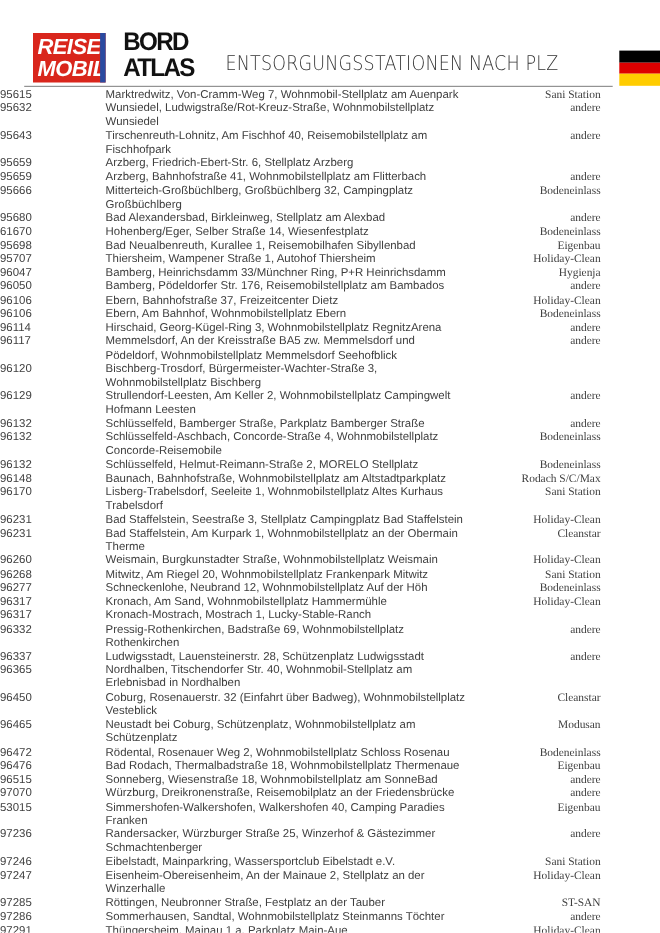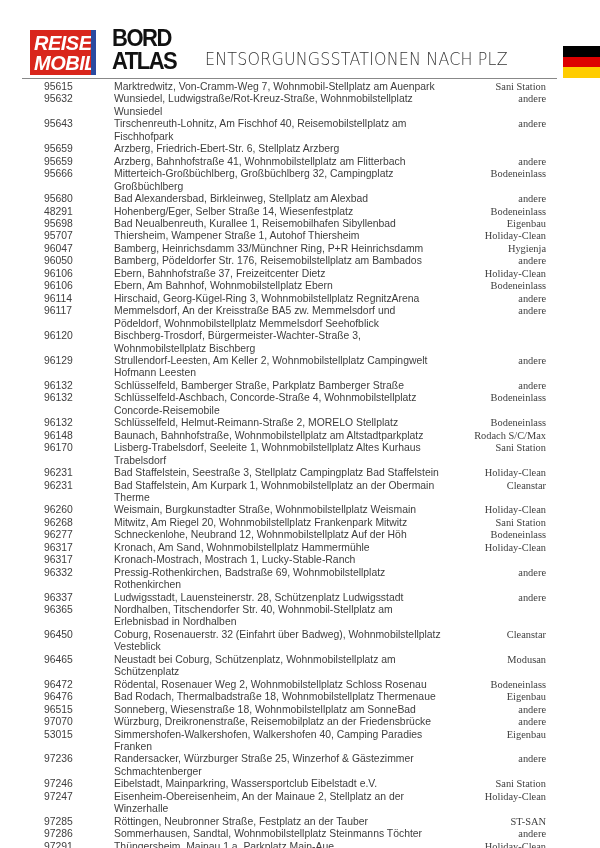--- a/index.html
+++ b/index.html
@@ -7,22 +7,22 @@
   .header { position:absolute; left:0; top:0; width:580px; height:80px; }
   .logo-reise { position:absolute; left:30px; top:30px; width:66px; height:45px; background:#d9261c; color:#fff; font-family:"Liberation Sans", sans-serif; font-weight:bold; font-style:italic; font-size:20px; line-height:20px; letter-spacing:-0.5px; padding:3px 0 0 4px; box-sizing:border-box; }
   .logo-reise .strip { position:absolute; right:0; top:0; width:5px; height:45px; background:#2a4aa0; }
   .logo-bord { position:absolute; left:112px; top:28px; width:92px; height:48px; font-family:"Liberation Sans", sans-serif; font-weight:bold; color:#111; font-size:22px; line-height:22px; letter-spacing:-1.5px; transform:scaleY(1.05); }
   .title { position:absolute; left:205px; top:48px; font-family:"DejaVu Sans", sans-serif; font-size:18.5px; color:#333; letter-spacing:0.2px; font-weight:300; transform:scaleX(0.86); transform-origin:left center; white-space:nowrap; }
   .rule { position:absolute; left:22px; top:78px; width:535px; height:1px; background:#888; }
   .flag { position:absolute; left:563px; top:46px; width:37px; height:32px; }
   .flag div { height:33.34%; }
   .rows { position:absolute; left:0; top:81px; width:600px; }
   .row { position:relative; display:flex; font-size:10.4px; line-height:12.45px; color:#3e3e3e; }
-  .plz { width:42px; margin-left:44px; flex:none; }
-  .addr { width:330px; margin-left:28px; flex:none; }
+  .plz { width:42px; flex:none; }
+  .addr { width:330px; margin-left:54px; flex:none; }
   .type { position:absolute; right:54px; top:0; text-align:right; white-space:nowrap;font-family:Liberation Serif, serif; }
 </style>
 </head>
 <body>
 
 <div class="header">
   <div class="logo-reise">
     <div>REISE</div>
     <div>MOBIL</div>
     <div class="strip"></div>
@@ -70,21 +70,21 @@
       <div class="plz">95666</div>
       <div class="addr">Mitterteich-Großbüchlberg, Großbüchlberg 32, Campingplatz Großbüchlberg</div>
       <div class="type">Bodeneinlass</div>
     </div>
     <div class="row">
       <div class="plz">95680</div>
       <div class="addr">Bad Alexandersbad, Birkleinweg, Stellplatz am Alexbad</div>
       <div class="type">andere</div>
     </div>
     <div class="row">
-      <div class="plz">48291</div>
+      <div class="plz">61670</div>
       <div class="addr">Hohenberg/Eger, Selber Straße 14, Wiesenfestplatz</div>
       <div class="type">Bodeneinlass</div>
     </div>
     <div class="row">
       <div class="plz">95698</div>
       <div class="addr">Bad Neualbenreuth, Kurallee 1, Reisemobilhafen Sibyllenbad</div>
       <div class="type">Eigenbau</div>
     </div>
     <div class="row">
       <div class="plz">95707</div>

